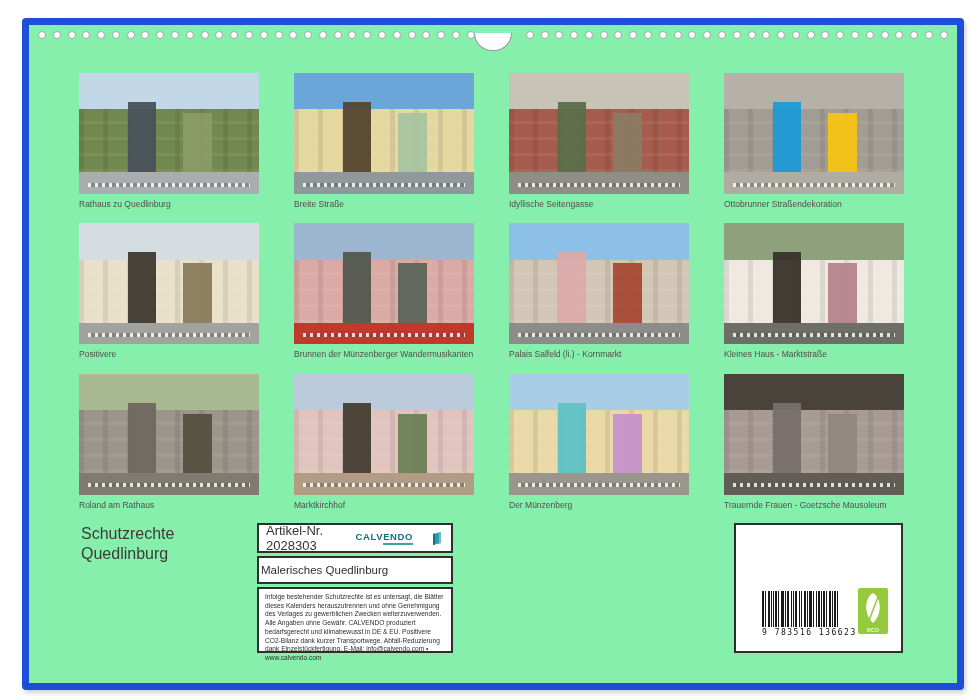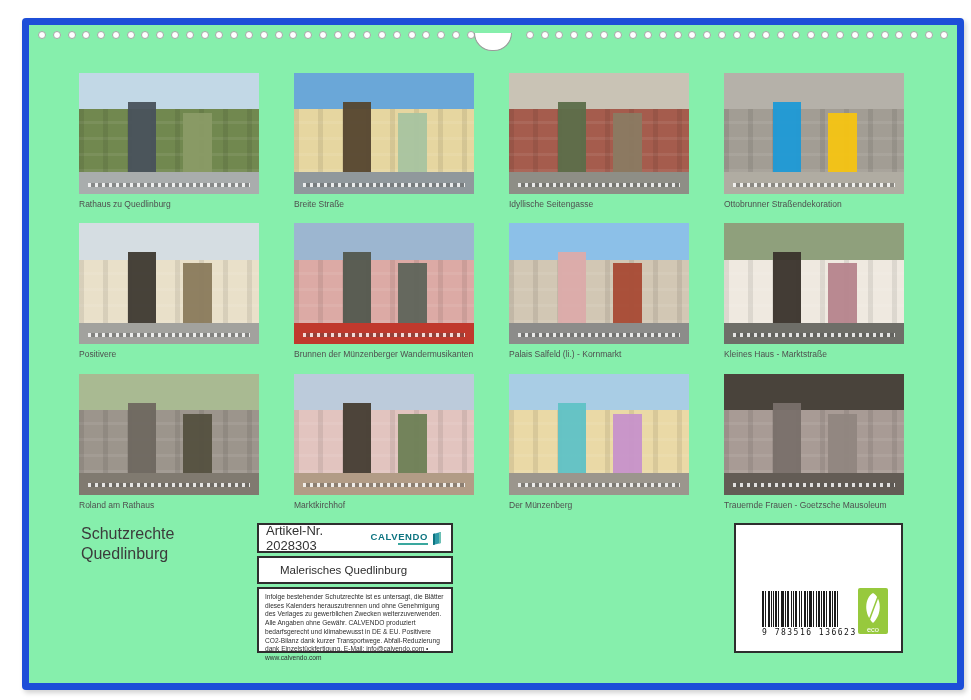--- a/index.html
+++ b/index.html
@@ -39,26 +39,26 @@
   .ph-a2{position:absolute;top:33%;bottom:18%;left:58%;width:16%;opacity:.95;}
   .ph-strip{position:absolute;left:5%;right:5%;bottom:6%;height:4px;opacity:.85;
     background:repeating-linear-gradient(90deg, rgba(255,255,255,.95) 0 3px, rgba(80,80,80,.45) 3px 7px);}
   .caption{margin-top:6px;font-size:8.5px;line-height:1.1;color:#4f4f4f;}
   
   .title{position:absolute;left:52px;top:499px;font-size:16px;line-height:1.25;color:#3b3b3b;}
   .box{position:absolute;box-sizing:border-box;border:2px solid #2e2e2e;background:#fff;}
   .bx-article{left:228px;top:498px;width:196px;height:30px;
     display:flex;justify-content:space-between;align-items:center;padding:0 7px;}
   .article-no{font-size:13px;color:#333;}
-  .cal-logo{display:flex;align-items:flex-end;gap:3px;}
+  .cal-logo{display:flex;align-items:flex-end;gap:18px;}
   .cal-col{display:flex;flex-direction:column;align-items:flex-end;}
   .cal-word{font-size:9.5px;font-weight:bold;letter-spacing:.6px;color:#0d7480;}
   .cal-bar{width:30px;height:2px;background:#3aa79e;margin-top:1px;}
   .bx-title{left:228px;top:531px;width:196px;height:28px;
-    display:flex;align-items:center;padding:0 21px;font-size:11.5px;color:#2e2e2e;}
+    display:flex;align-items:center;padding:0 2px;font-size:11.5px;color:#2e2e2e;}
   .bx-legal{left:228px;top:562px;width:196px;height:66px;
     padding:4px 6px;font-size:6.6px;line-height:1.32;color:#2e2e2e;}
   .bx-mid{left:425px;top:498px;width:277px;height:130px;padding:8px 10px;}
   .mid-top{display:flex;gap:36px;font-size:9px;}
   .isbn{white-space:nowrap;}
   .addr{line-height:1.3;}
   .author{margin-top:13px;font-size:7px;color:#4a4a4a;}
   .bx-right{left:705px;top:498px;width:169px;height:130px;}
   .barcode{position:absolute;left:26px;bottom:14px;}
   .bars{height:36px;}

